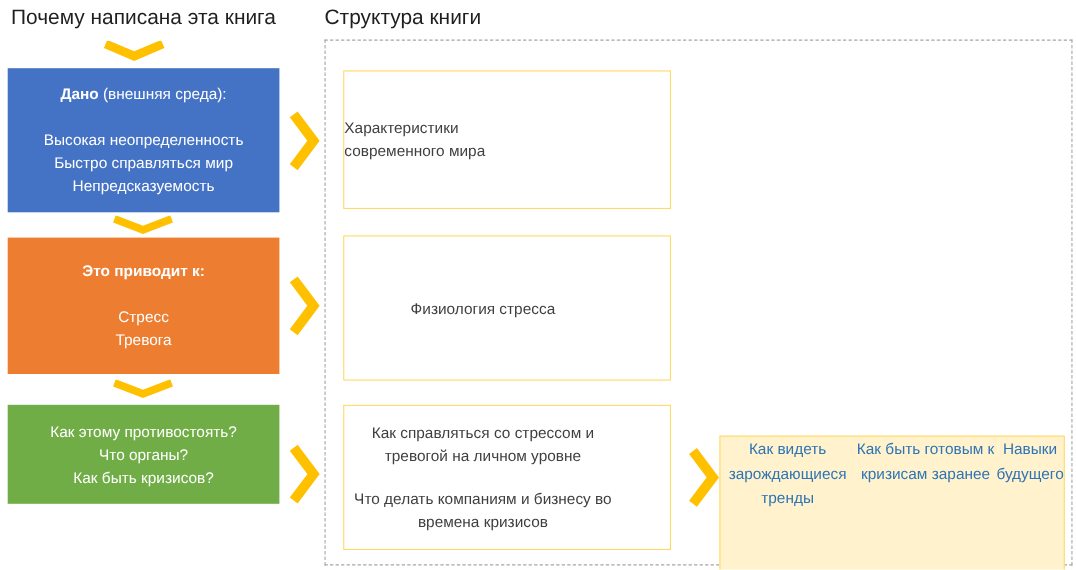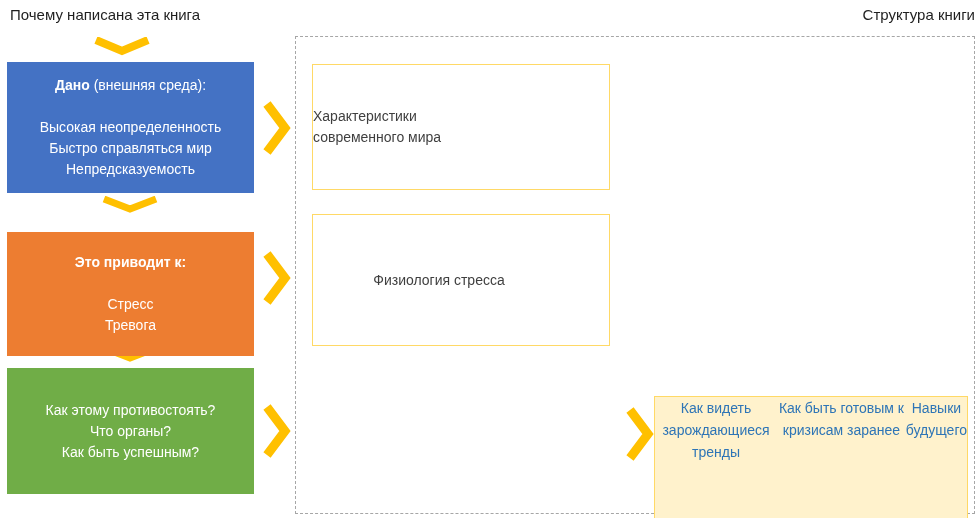--- a/index.html
+++ b/index.html
@@ -1,33 +1,33 @@
 <!DOCTYPE html>
 <html style="--blue: #4472C4; --orange: #ED7D31; --green: #70AD47; --yellow: #FFC000; --box-border: #FFD966; --cream: #FFF2CC; --cream-text: #2E75B6; --dash: #A6A6A6; --text: #3F3F3F;"><head>
 <meta charset="utf-8">
 <style>
   * { margin:0; padding:0; box-sizing:border-box; }
   html,body { background:#fff; }
   body { font-family:"Liberation Sans", sans-serif; }
   .canvas { position:relative; width:978px; height:518px; background:#fff; overflow:hidden; }
 
-  .col-title { position:absolute; top:6px; font-size:15px; color:#1f1f1f; }
+  .col-title { position:absolute; top:6px; font-size:19px; color:#1f1f1f; }
   .left-title { left:10px; }
-  .right-title { left:295px; width:680px; text-align:right; }
+  .right-title { left:295px; width:680px; text-align:left; }
 
   
   .left-box {
     position:absolute; left:7px; width:247px;
     color:#fff; text-align:center; font-size:14px; line-height:21px;
     display:flex; flex-direction:column; justify-content:center;
     padding:8px 6px;
   }
   .blue-box   { top:62px;  height:131px; background:var(--blue); }
-  .orange-box { top:232px; height:124px; background:var(--orange); }
-  .green-box  { top:368px; height:126px; background:var(--green); }
+  .orange-box { top:216px; height:124px; background:var(--orange); }
+  .green-box  { top:368px; height:90px; background:var(--green); }
   .box-title { margin-bottom:21px; }
   .box-title b, .box-title.bold { font-weight:bold; }
 
   
   .chev { position:absolute; line-height:0; }
 
   
   .dash-frame {
     position:absolute; left:295px; top:36px; width:680px; height:478px;
     border:1px dashed var(--dash); background:#fff;
@@ -90,21 +90,21 @@
 
   <div class="left-box orange-box">
     <div class="box-title bold">Это приводит к:</div>
     <div>Стресс</div>
     <div>Тревога</div>
   </div>
 
   <div class="left-box green-box">
     <div>Как этому противостоять?</div>
     <div>Что органы?</div>
-    <div>Как быть успешным?</div>
+    <div>Как быть кризисов?</div>
   </div>
 
   <div class="chev" style="left:263px; top:100px;">
     <svg width="28" height="56" viewBox="0 0 28 56">
         <polyline points="4,4 22,28 4,52" fill="none" style="stroke:var(--yellow)" stroke-width="9"></polyline>
       </svg>
   </div>
   <div class="chev" style="left:263px; top:250px;">
     <svg width="28" height="56" viewBox="0 0 28 56">
         <polyline points="4,4 22,28 4,52" fill="none" style="stroke:var(--yellow)" stroke-width="9"></polyline>
@@ -118,20 +118,24 @@
 
   <div class="r-box r-box-1">
     <div>Характеристики</div>
     <div>современного мира</div>
   </div>
 
   <div class="r-box r-box-2">
     <p>Физиология стресса</p>
   </div>
 
+  <div class="r-box r-box-3">
+    <p>Как справляться со стрессом и тревогой на личном уровне</p>
+    <p>Что делать компаниям и бизнесу во времена кризисов</p>
+  </div>
 
   <div class="chev" style="left:626px; top:406px;">
     <svg width="28" height="56" viewBox="0 0 28 56">
         <polyline points="4,4 22,28 4,52" fill="none" style="stroke:var(--yellow)" stroke-width="9"></polyline>
       </svg>
   </div>
 
   <div class="future-box">
     <div>Как видеть зарождающиеся тренды</div>
     <div>Как быть готовым к кризисам заранее</div>

